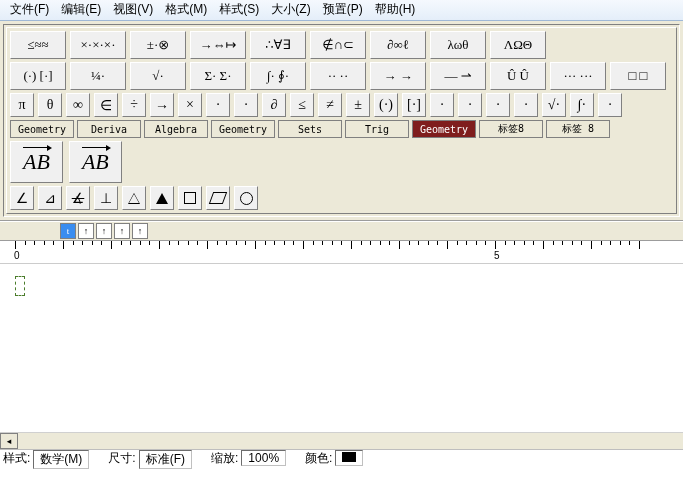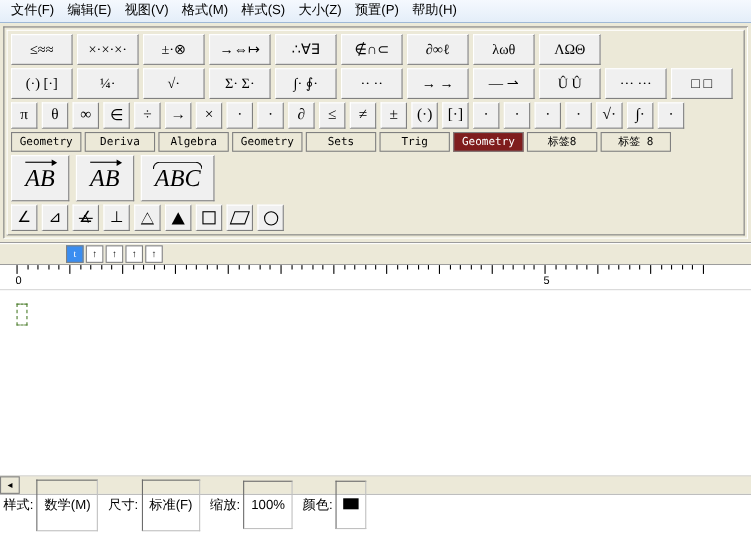--- a/index.html
+++ b/index.html
@@ -25,23 +25,23 @@
 .page-strip .pbtn{width:14px;height:14px;border:1px solid #808080;background:#fff;display:inline-flex;align-items:center;justify-content:center;font-size:9px;font-family:serif}
 .page-strip .pbtn.active{background:#3a8df0;color:#fff}
 .ruler{height:22px;background:#fff;border-bottom:1px solid #ccc;position:relative;font-size:9px}
 .ruler .mark{position:absolute;top:0;height:8px;border-left:1px solid #000}
 .ruler .small{height:4px}
 .ruler .num{position:absolute;top:9px;font-size:10px}
 .doc{background:#fff;height:168px;position:relative}
 .cursor{position:absolute;left:15px;top:12px;width:8px;height:18px;border:1px dashed #4a7c2a}
 .scrollbar{height:16px;background:#ece9d8;border-top:1px solid #d0d0d0;display:flex;align-items:center}
 .scrollbar .arrow{width:16px;height:14px;border:1px solid #808080;background:#ece9d8;display:inline-flex;align-items:center;justify-content:center;font-size:9px}
-.statusbar{height:18px;background:#fff;border-top:1px solid #bebebe;display:flex;align-items:center;font-size:12px}
+.statusbar{height:18px;background:#fff;border-top:1px solid #bebebe;display:flex;align-items:flex-start;font-size:12px}
 .statusbar .lbl{padding:0 3px}
-.statusbar .val{border:1px inset #c0c0c0;padding:14px 6px;margin-right:6px}
+.statusbar .val{border:1px inset #c0c0c0;padding:0 6px;margin-right:16px}
 .colorbox{width:14px;height:10px;background:#000;display:inline-block}
 .tri{width:0;height:0;border-left:6px solid transparent;border-right:6px solid transparent;border-bottom:11px solid #000;display:inline-block}
 .tri-open{border-bottom-color:transparent;position:relative}
 .tri-open::after{content:"";position:absolute;left:-5px;top:1px;width:0;height:0;border-left:5px solid transparent;border-right:5px solid transparent;border-bottom:9px solid #f0f0f0}
 .box-s{width:10px;height:10px;border:1.5px solid #000;display:inline-block}
 .para{width:12px;height:10px;border:1.5px solid #000;transform:skewX(-20deg);display:inline-block}
 .circ{width:11px;height:11px;border:1.5px solid #000;border-radius:50%;display:inline-block}
 </style>
 </head>
 <body>
@@ -120,21 +120,20 @@
           <div class="tab">Sets</div>
           <div class="tab">Trig</div>
           <div class="tab active">Geometry</div>
           <div class="tab">标签8</div>
           <div class="tab">标签 8</div>
         </div>
 
   <div class="row preview">
     <div class="btn vec">AB</div>
     <div class="btn vec">AB</div>
-    <div class="btn arc">ABC</div>
   </div>
 
   <div class="row">
     <div class="btn sm">∠</div>
     <div class="btn sm">⊿</div>
     <div class="btn sm" style="text-decoration:line-through">∡</div>
     <div class="btn sm">⊥</div>
     <div class="btn sm">
             <span class="tri"><span class="tri-open"></span></span>
           </div>

